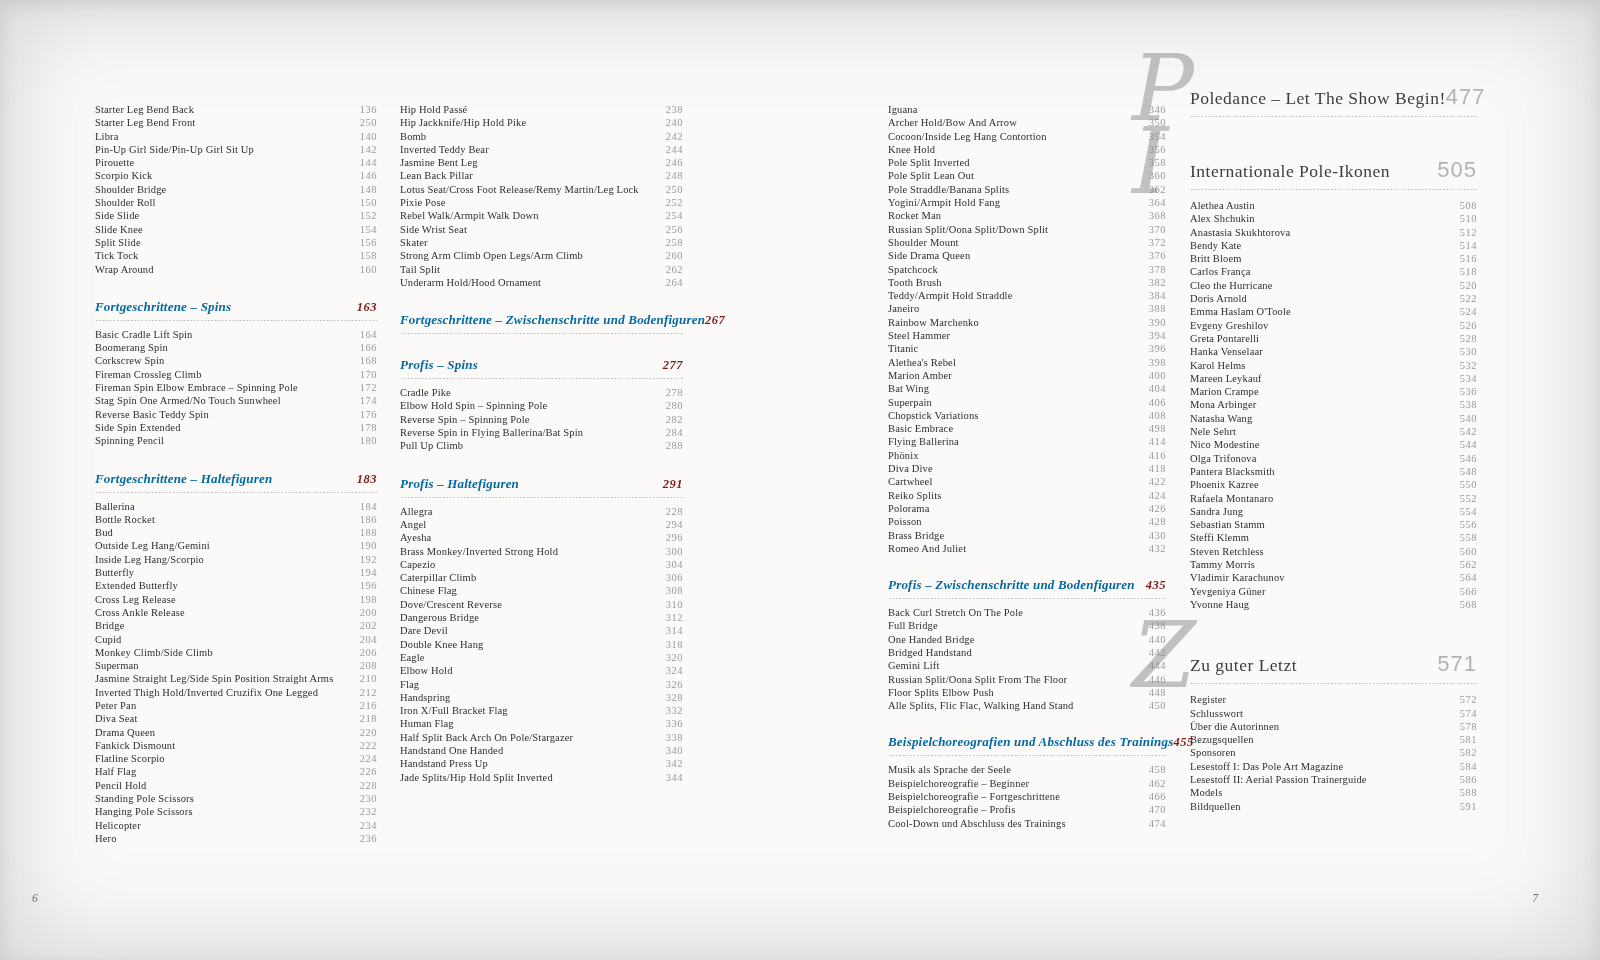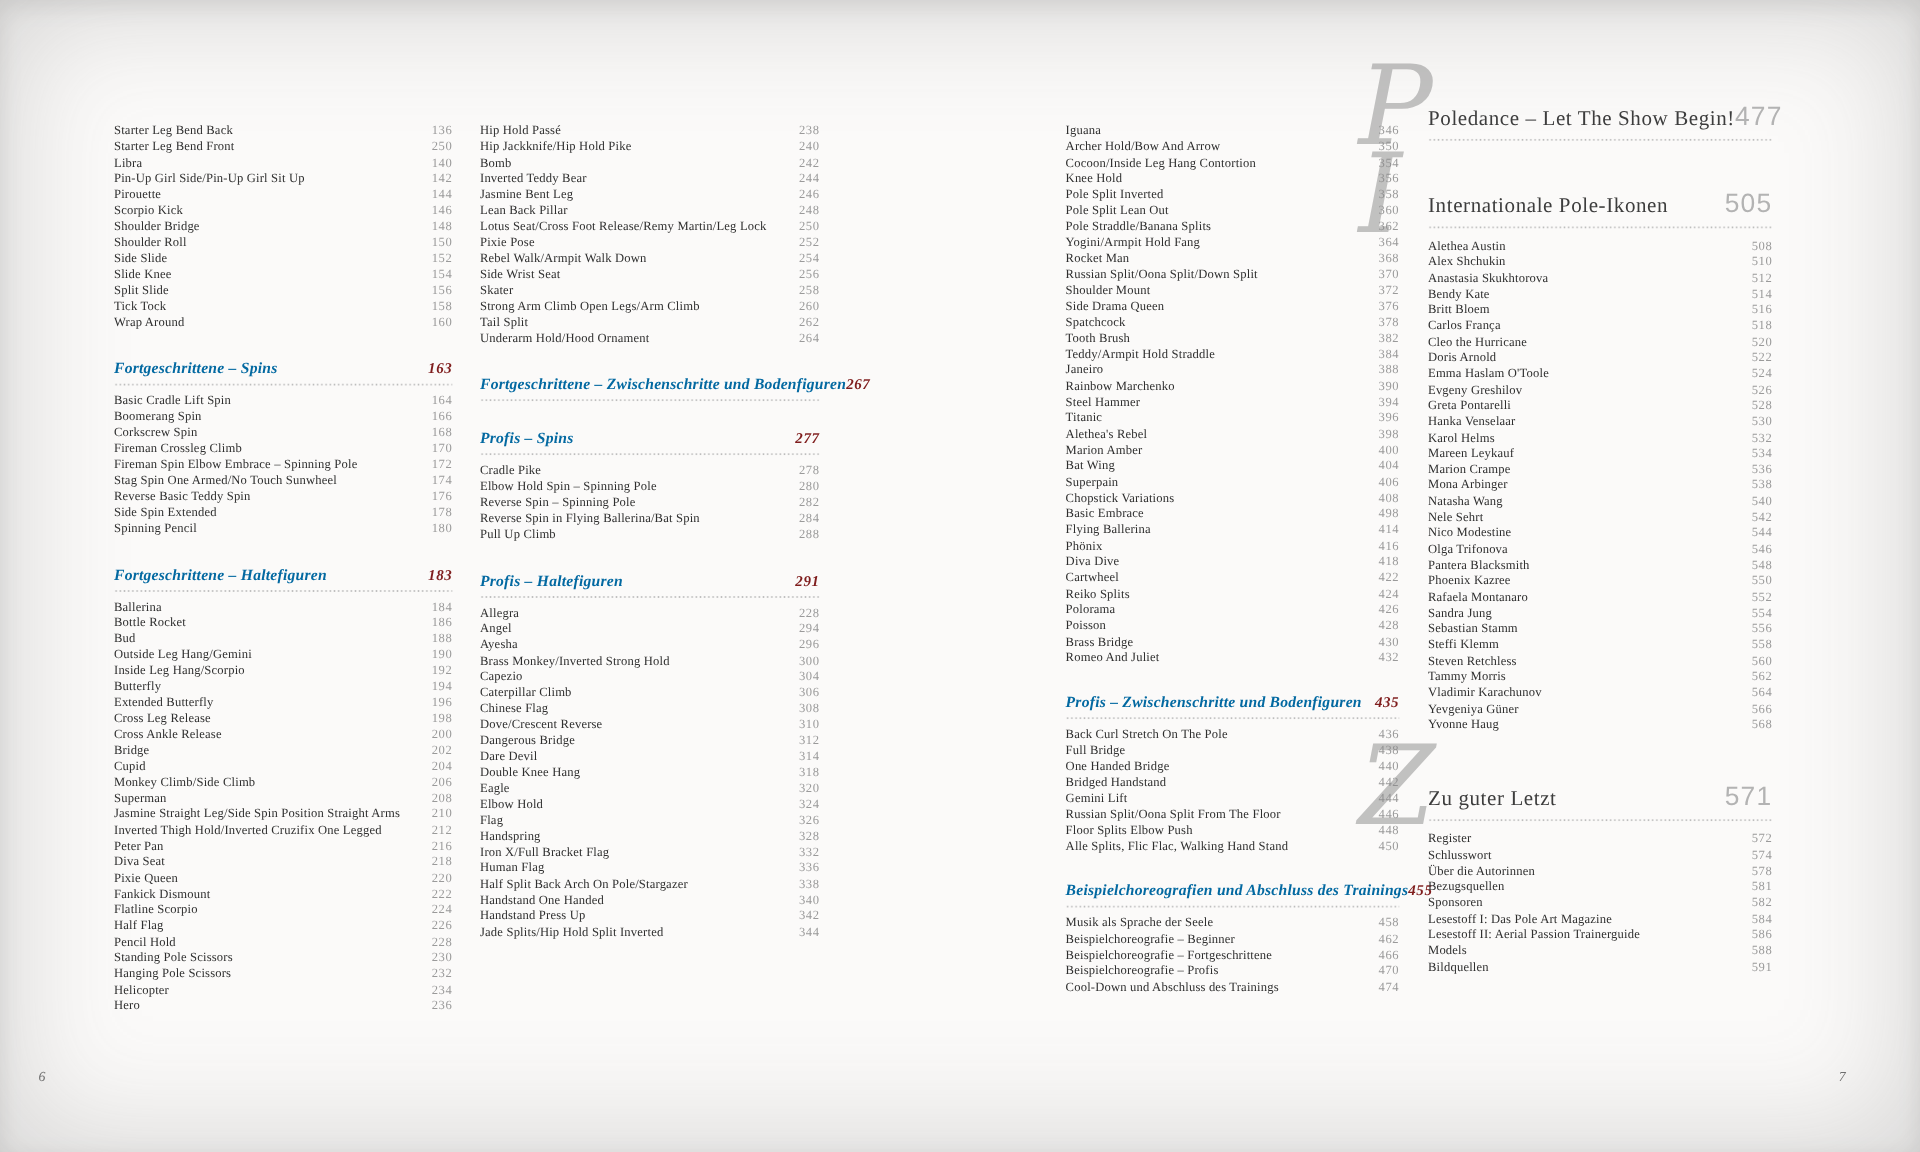--- a/index.html
+++ b/index.html
@@ -220,21 +220,21 @@
           </div>
           <div class="row">
             <span class="t">Peter Pan</span>
             <span class="p">216</span>
           </div>
           <div class="row">
             <span class="t">Diva Seat</span>
             <span class="p">218</span>
           </div>
           <div class="row">
-            <span class="t">Pixie Queen</span>
+            <span class="t">Drama Queen</span>
             <span class="p">220</span>
           </div>
           <div class="row">
             <span class="t">Fankick Dismount</span>
             <span class="p">222</span>
           </div>
           <div class="row">
             <span class="t">Flatline Scorpio</span>
             <span class="p">224</span>
           </div>

